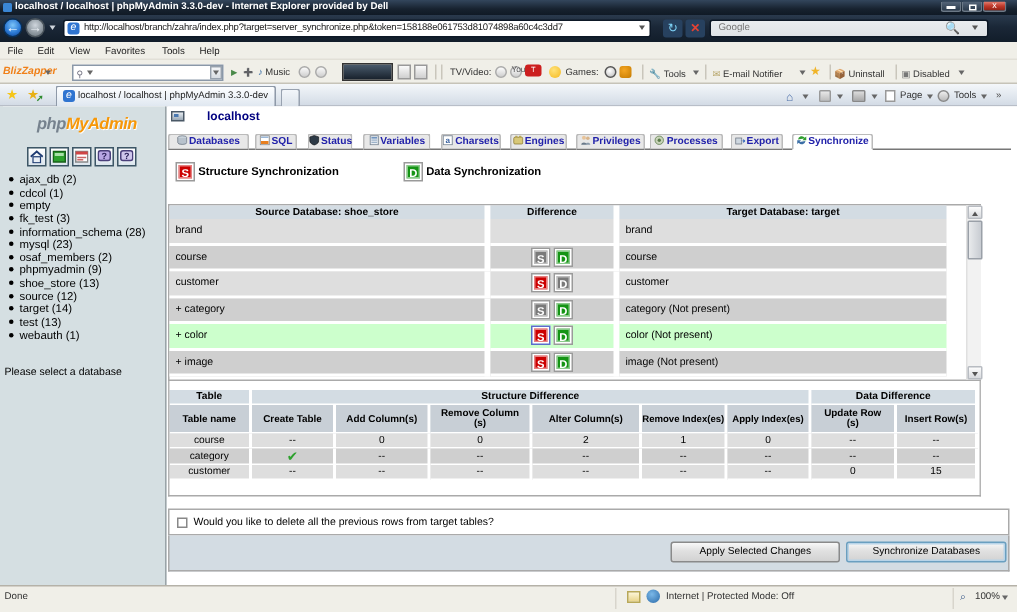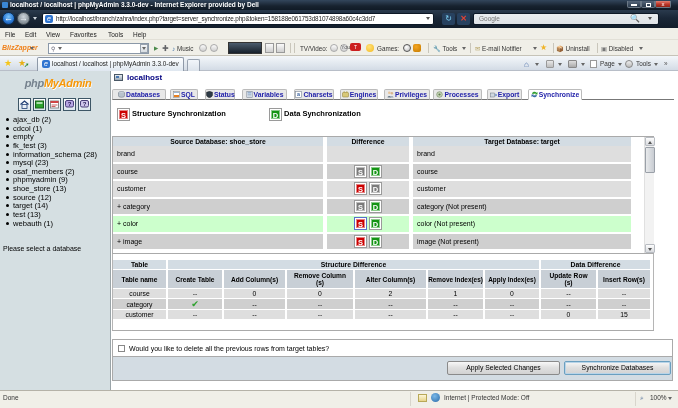--- a/index.html
+++ b/index.html
@@ -229,21 +229,21 @@
         <div><span class="bu"></span>target (14)</div>
         <div><span class="bu"></span>test (13)</div>
         <div><span class="bu"></span>webauth (1)</div>
       </div>
       <div class="abs" id="plsel">Please select a database</div>
     </div>
     <div class="abs" id="main">
       <div class="abs" style="left:2px;top:3px;width:9px;height:7px;background:linear-gradient(#e8edf2,#9aa8b5);border:1px solid #4a5866">
           <div style="width:3px;height:2px;background:#4a78b0;margin:1px 0 0 1px"></div>
         </div>
-      <div class="abs" id="srvhead" style="left:15px">localhost</div>
+      <div class="abs" id="srvhead" style="left:26px">localhost</div>
       <div class="abs" id="tabline"></div>
       <div class="abs pmatab" style="left:0;width:54px"><span class="ticon"><svg width="7" height="7" viewBox="0 0 7 7">
               <ellipse cx="3.5" cy="1.8" rx="3" ry="1.3" fill="#cfd8e0" stroke="#6a7480" stroke-width="0.5"></ellipse>
               <path d="M0.5 1.8 v3.2 a3 1.3 0 0 0 6 0 v-3.2" fill="#b8c2cc" stroke="#6a7480" stroke-width="0.5"></path>
             </svg></span>Databases</div>
       <div class="abs pmatab" style="left:58px;width:28px"><span class="ticon"><svg width="7" height="7" viewBox="0 0 7 7">
               <rect x="0.5" y="0.5" width="6" height="6" fill="#fff" stroke="#888" stroke-width="0.6"></rect>
               <rect x="1" y="4" width="5" height="2" fill="#e87f1e"></rect>
               <rect x="1" y="1" width="5" height="1" fill="#9bb8d8"></rect>
             </svg></span>SQL</div>

